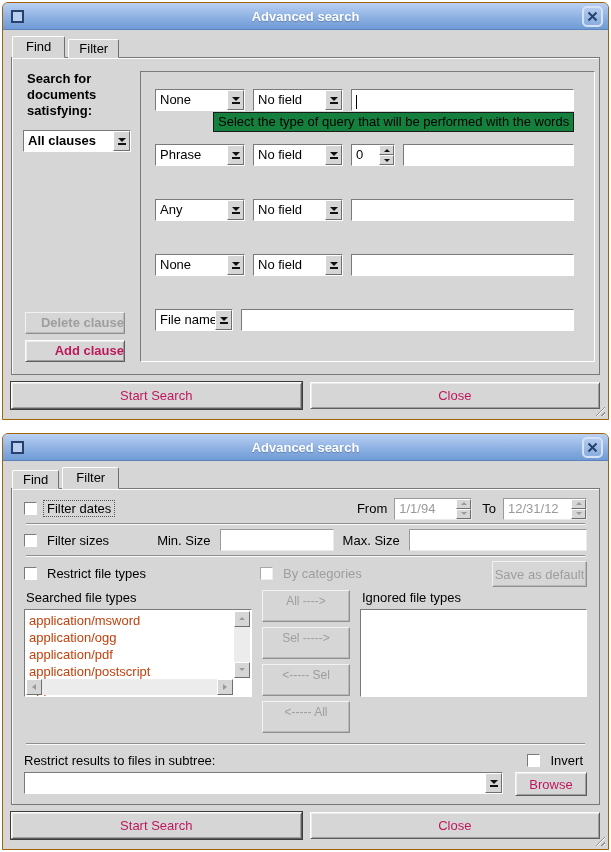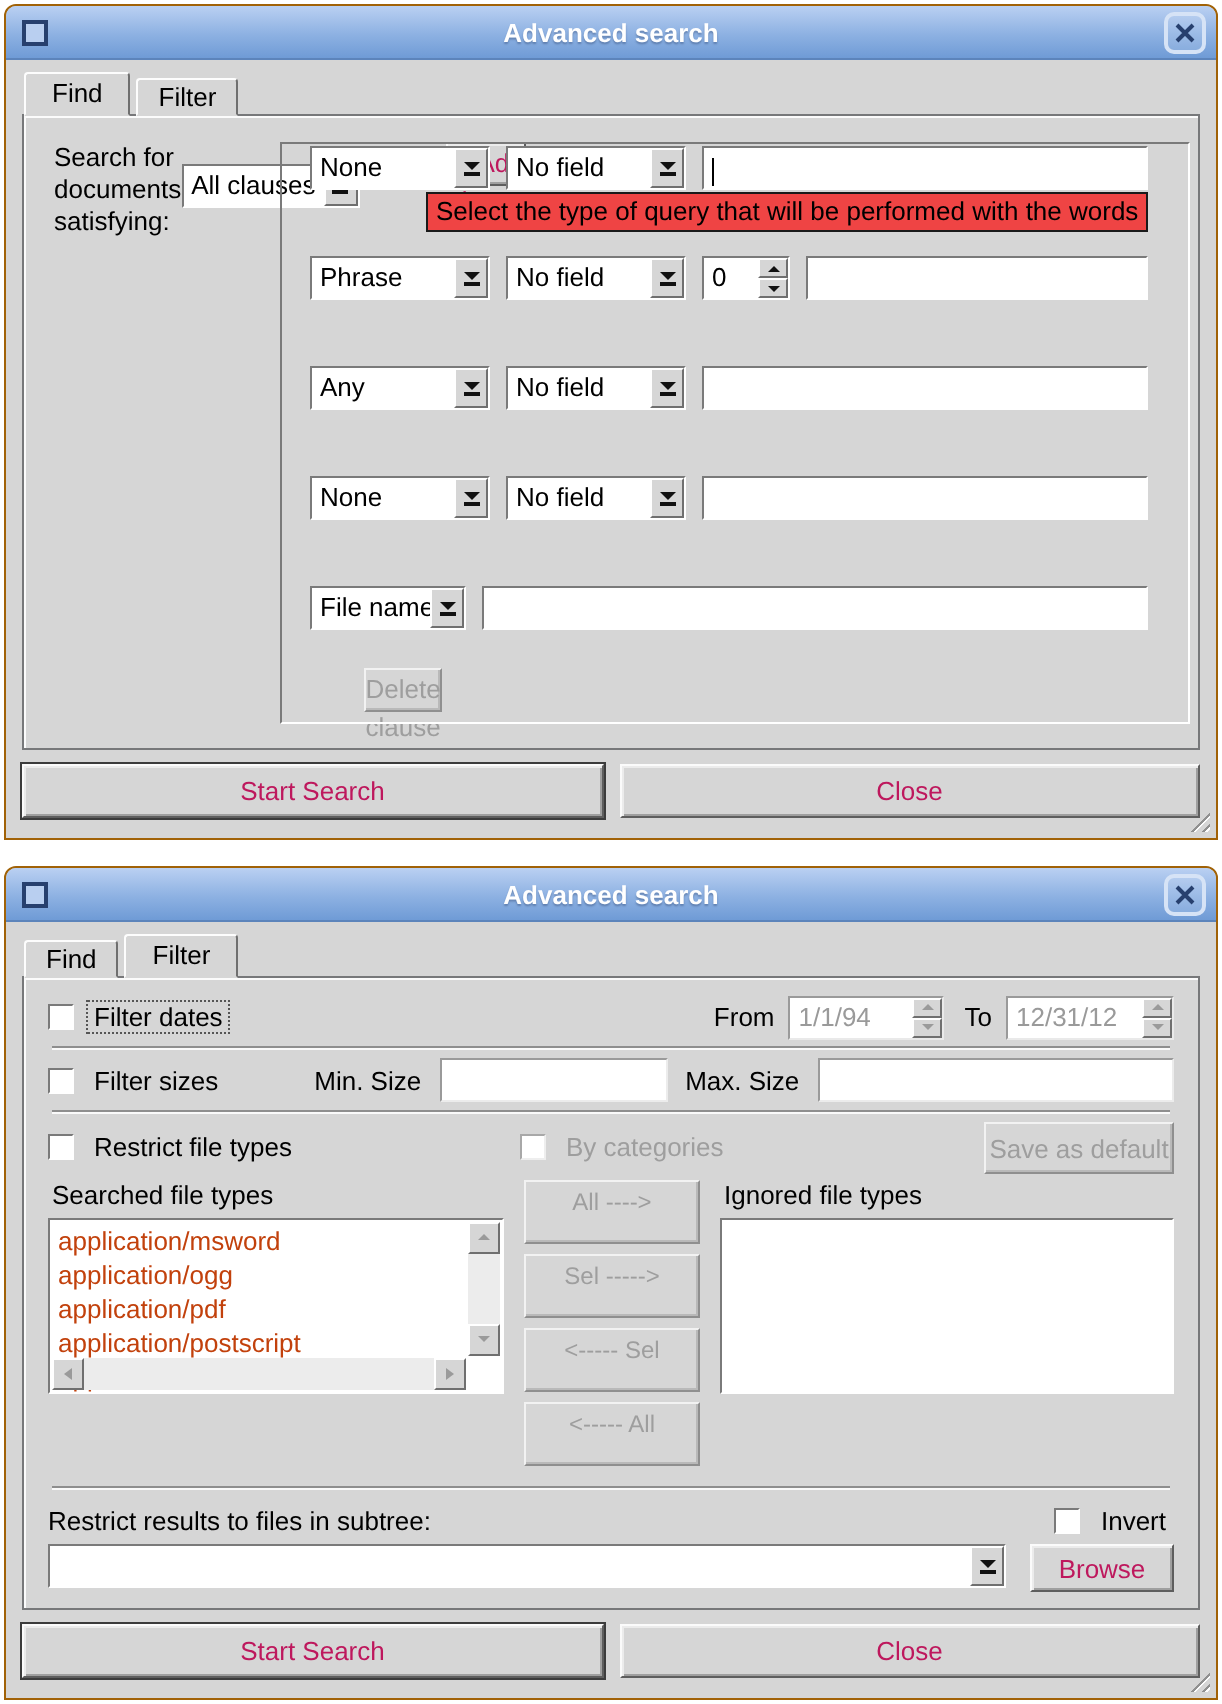--- a/index.html
+++ b/index.html
@@ -90,38 +90,38 @@
   .caret{ display:inline-block; width:1px; height:14px; background:#000; vertical-align:middle; }
 
   .checkbox{ width:13px; height:13px; flex:none; border:1px solid; border-color:#7a7a7a #fff #fff #7a7a7a; background:#fff; }
   .checkbox.disabled{ border-color:#a8a8a8 #eee #eee #a8a8a8; }
   .cb-label{ margin-left:6px; padding:0 3px; border:1px dotted transparent; }
   .cb-label.focused{ border-color:#555; }
   .cb-label.disabled{ color:#9e9e9e; }
 
   
   .find-content{ display:flex; height:100%; padding:13px 10px 12px 11px; gap:9px; }
-  .find-left{ width:108px; display:flex; flex-direction:row; flex:none; }
+  .find-left{ width:108px; display:flex; flex-direction:column; flex:none;font-weight:bold; }
   .find-left .lbl{ line-height:16px; padding-left:4px; }
   .conjunct{ margin-top:11px; width:108px; }
   .find-left .btn{ width:100px; height:22px; margin-left:2px;text-align:right; }
   .mt-auto{ margin-top:auto; }
   .mb6{ margin-bottom:6px; }
   .clause-panel{
     flex:1; border:1px solid; border-color:#7a7a7a #fff #fff #7a7a7a;
-    padding:1px 20px 12px 14px; display:flex; flex-direction:column;
+    padding:17px 20px 12px 14px; display:flex; flex-direction:column;
   }
   .clause-row{ display:flex; gap:8px; height:22px; }
   .clause-row .w88{ width:90px; flex:none; }
   .clause-row .w78{ width:78px; flex:none; }
   .clause-row .grow{ flex:1; }
   .spin.w44{ width:44px; flex:none; }
   .tooltip{
     margin:1px 0 12px 58px; align-self:flex-start;
-    background:#ef4444; border:1px solid #1a1a1a; padding:1px 4px 2px;
+    background:#15803d; border:1px solid #1a1a1a; padding:1px 4px 2px;
     white-space:nowrap;
   }
   .gap33{ margin-top:33px;align-items:flex-end; }
 
   
   .footer{ display:flex; gap:8px; padding:7px 8px 0; margin-top:auto; height:43px; }
   .footer .btn{ flex:1; height:27px; padding-top:3px; }
   .grip{
     position:absolute; right:3px; bottom:3px; width:12px; height:12px;
     background:repeating-linear-gradient(135deg, transparent 0 2px, #909090 2px 3px, #fdfdfd 3px 4px);

